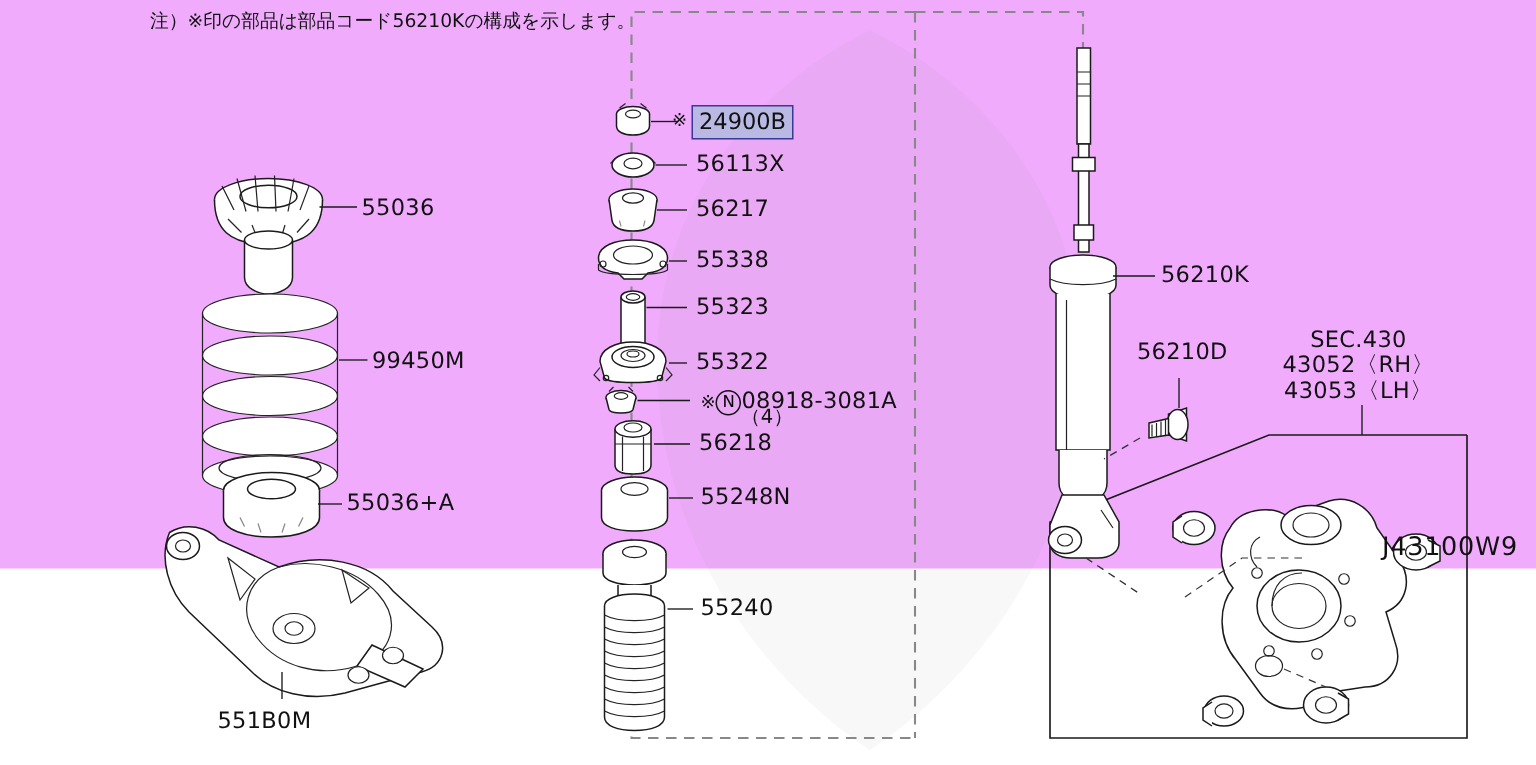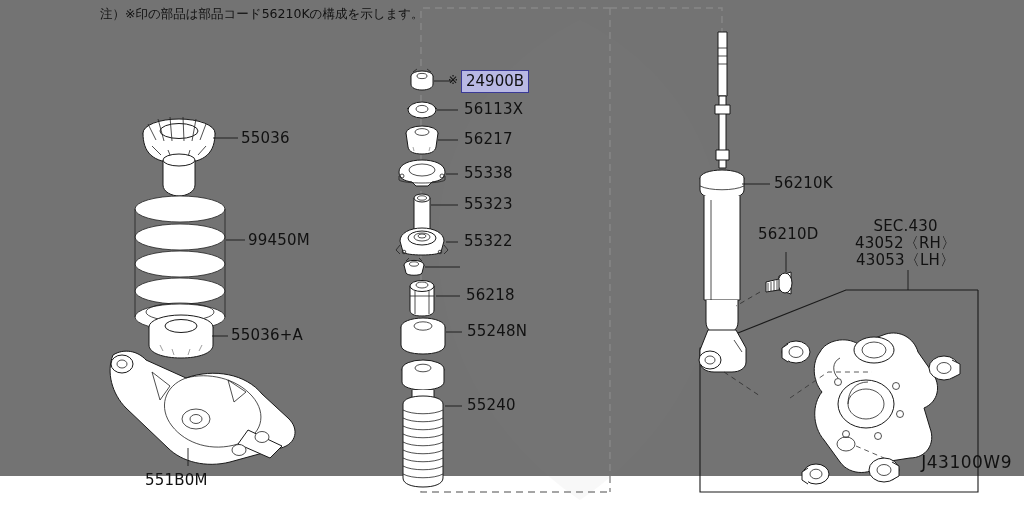--- a/index.html
+++ b/index.html
@@ -1,18 +1,18 @@
 <!DOCTYPE html>
 <html><head>
 <meta charset="utf-8">
 <style>
   html,body{margin:0;padding:0;background:#fff;}
   body{width:1024px;height:510px;overflow:hidden;
        font-family:"DejaVu Sans","Liberation Sans",sans-serif;}
-  #stage{position:relative;width:1024px;height:476px;background:#737373;}
+  #stage{position:relative;width:1024px;height:379px;background:#f0abfc;}
 
   .wm{position:absolute;left:300px;top:0px;width:560px;height:510px;
       opacity:.055;pointer-events:none;}
 
   svg.layer{position:absolute;left:0;top:0;width:1024px;height:510px;}
   .ln-thin{stroke:#222;fill:none;stroke-width:.8;}
   .fillw{fill:#ffffff;stroke:#1a1a1a;stroke-width:1;}
   .fillw-t{fill:#ffffff;stroke:#222;stroke-width:.8;}
   .dash{stroke:#888;fill:none;stroke-width:1.4;stroke-dasharray:7 5;}
   .solidbox{stroke:#1a1a1a;fill:none;stroke-width:1.1;}
@@ -319,20 +319,25 @@
 
   <div class="star" style="left:448px;top:73px;">※</div>
   <div class="hl" style="left:461px;top:70px;">24900B</div>
 
   <div class="lbl" style="left:464px;top:101px;">56113X</div>
   <div class="lbl" style="left:464px;top:131px;">56217</div>
   <div class="lbl" style="left:464px;top:165px;">55338</div>
   <div class="lbl" style="left:464px;top:196px;">55323</div>
   <div class="lbl" style="left:464px;top:233px;">55322</div>
 
+  <div style="position:absolute;left:467px;top:257px;">
+    <span class="lbl" style="position:static;font-size:12px;">※</span><span style="display:inline-block;width:15px;height:15px;border:1.2px solid #111;border-radius:50%;
+                 font-size:11px;line-height:13px;text-align:center;vertical-align:1px;">N</span><span class="lbl" style="position:static;">08918-3081A</span>
+    <div class="lbl sub" style="position:absolute;left:27px;top:15px;">（4）</div>
+  </div>
 
   <div class="lbl" style="left:466px;top:287px;">56218</div>
   <div class="lbl" style="left:467px;top:323px;">55248N</div>
   <div class="lbl" style="left:467px;top:397px;">55240</div>
 
   <div class="lbl" style="left:774px;top:175px;">56210K</div>
   <div class="lbl" style="left:758px;top:226px;">56210D</div>
 
   <div style="position:absolute;left:855px;top:218px;">
     <div class="lbl" style="position:static;">SEC.430</div>

